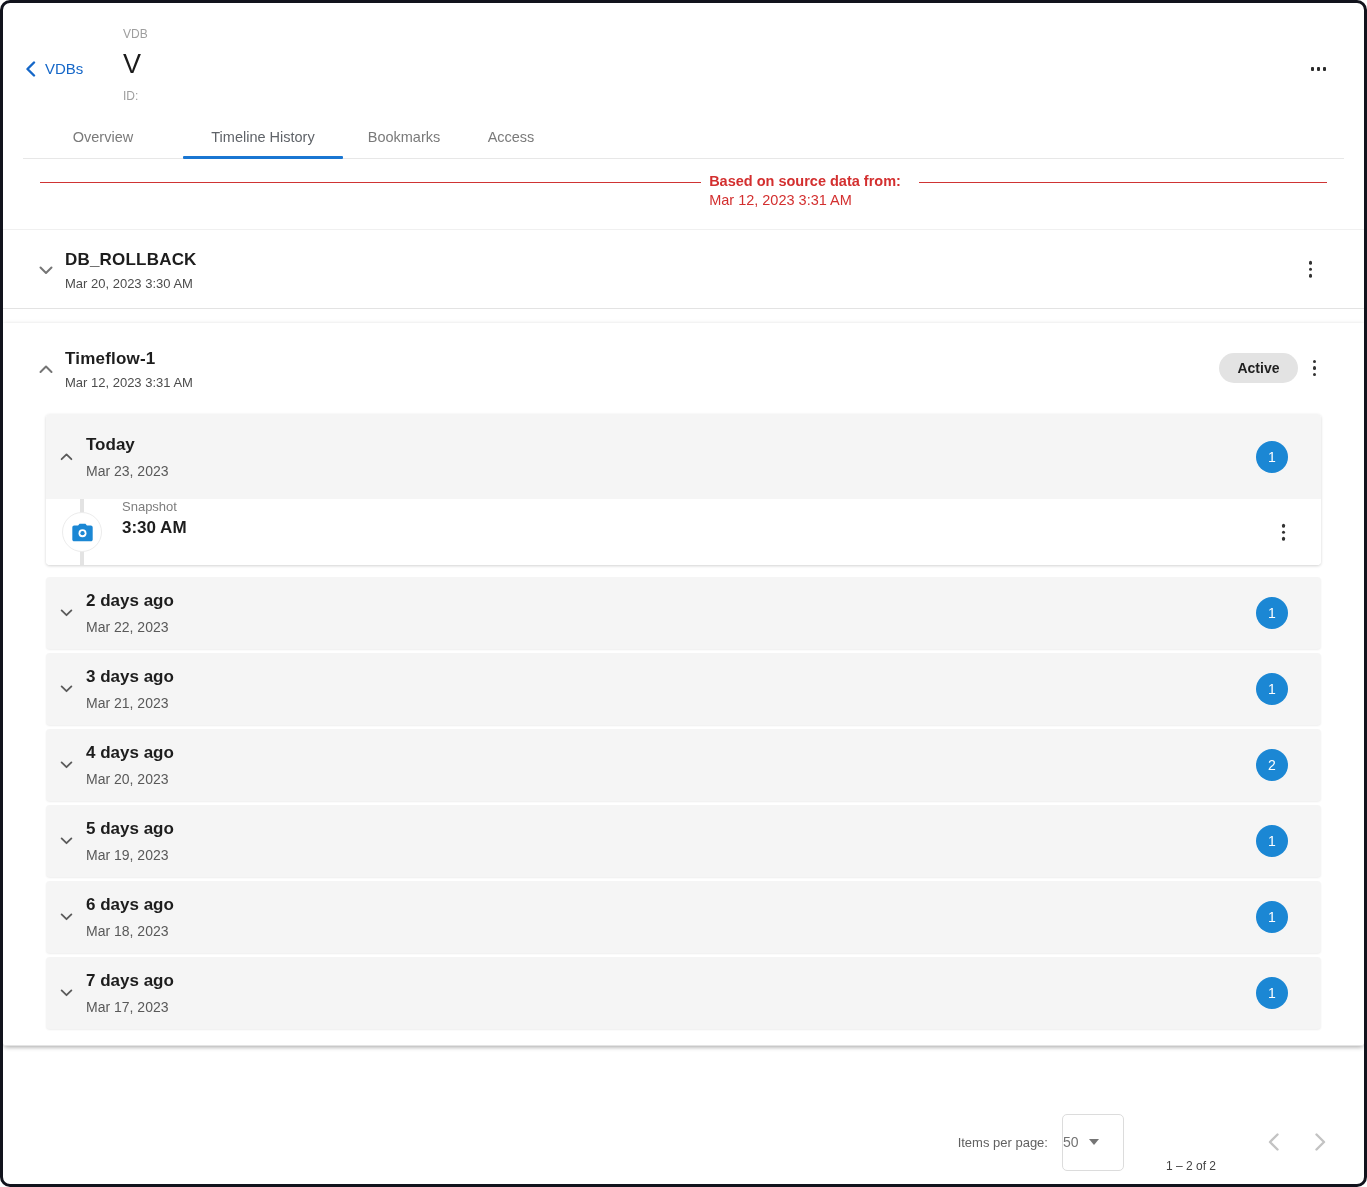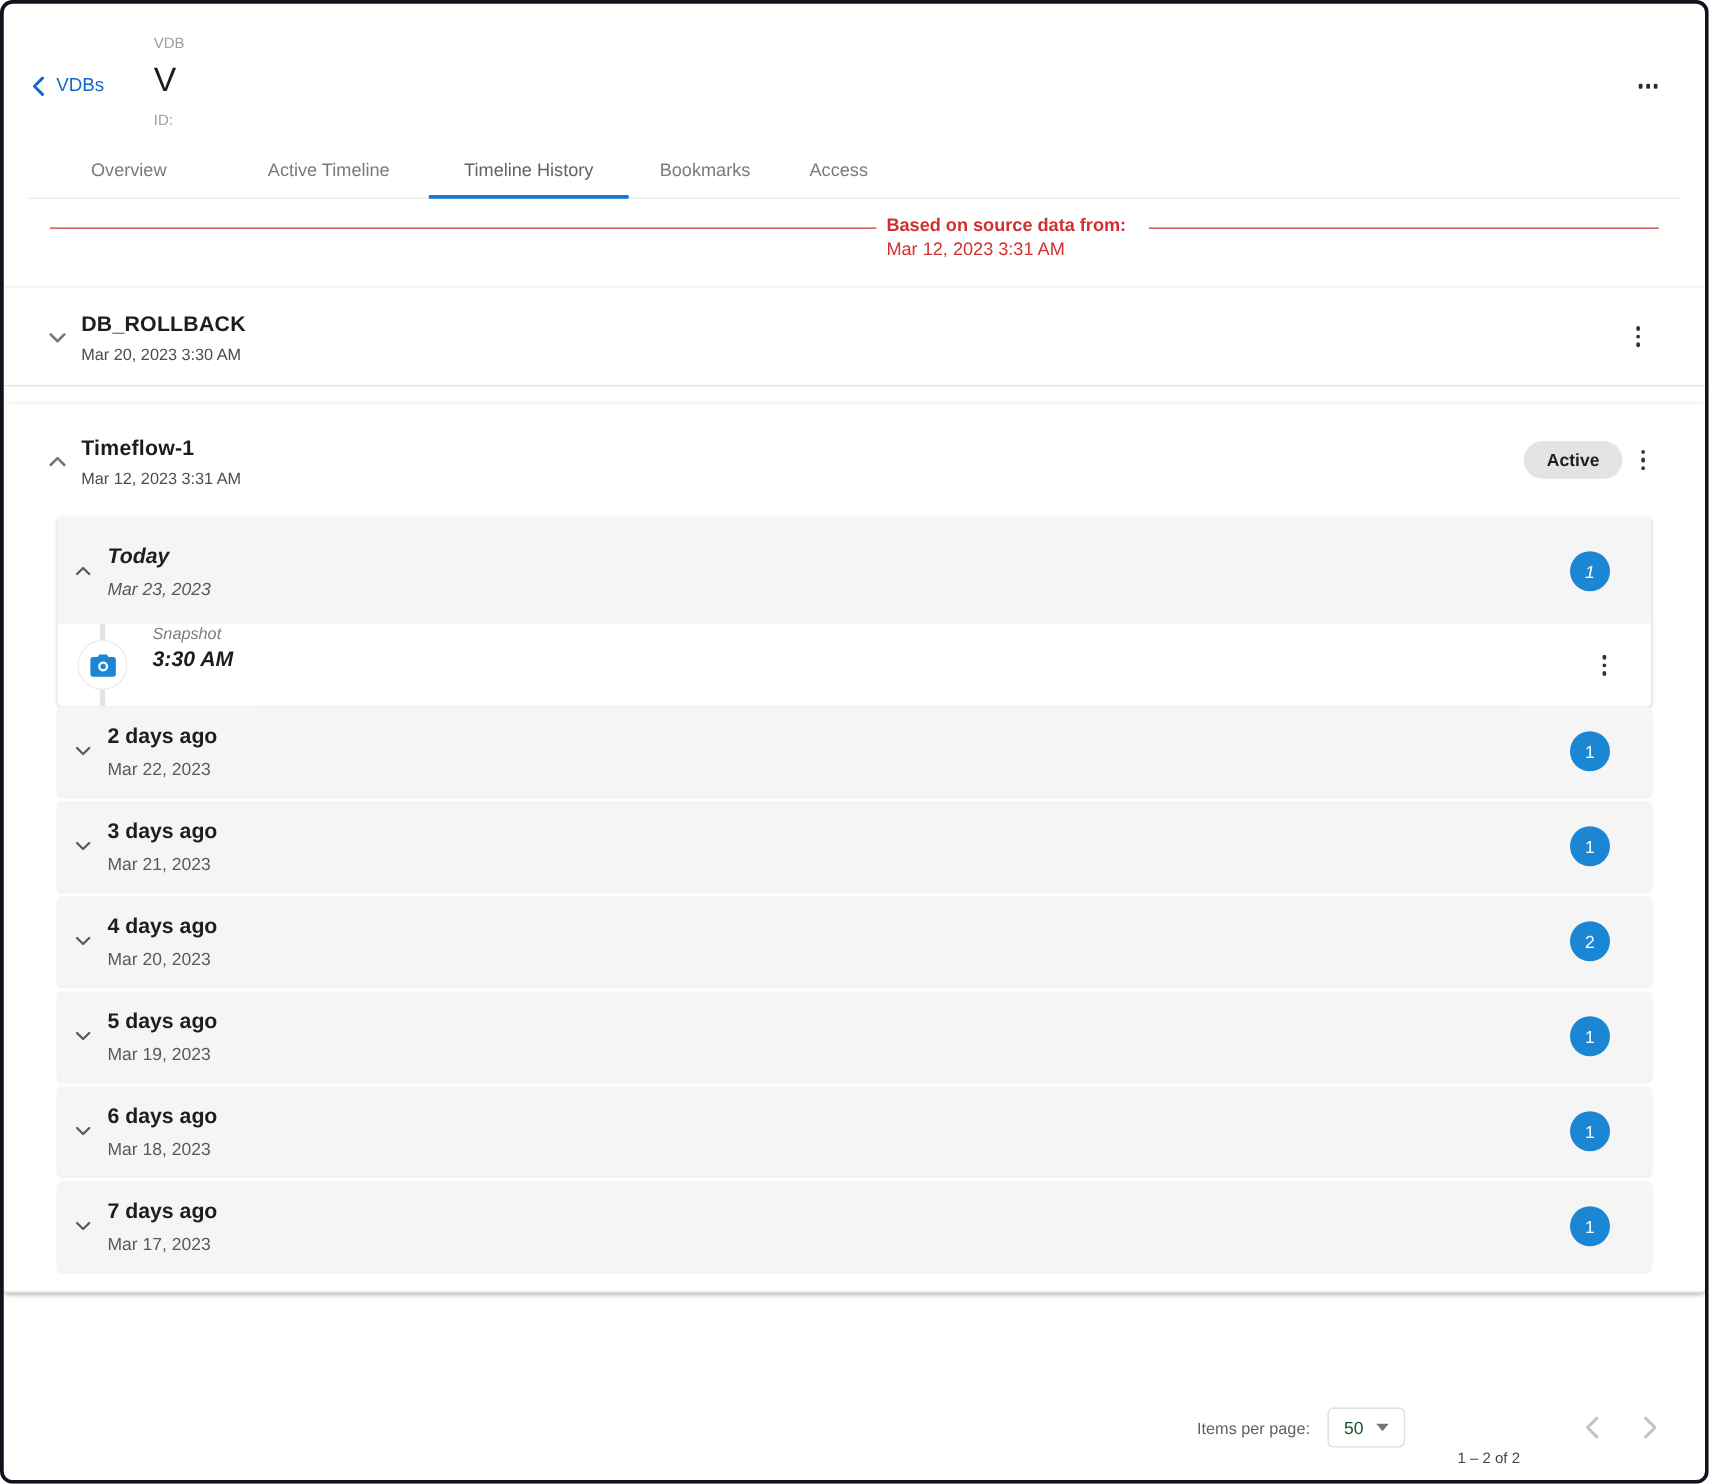--- a/index.html
+++ b/index.html
@@ -87,23 +87,22 @@
     background:#e3e3e3; color:#1f1f1f; font-weight:bold; font-size:14px;
     padding:7px 18px; border-radius:16px;
   }
   .kebab2 { cursor:pointer; padding:4px; display:flex; flex-direction:column; gap:3px; align-items:center; }
   .kebab2 i { width:3.5px; height:3.5px; background:#333; border-radius:50%; display:block; }
 
   
   .groups { padding:2px 43px 0; }
 
   .group-card {
-    border-radius:4px; overflow:hidden; 
+    border-radius:4px; overflow:hidden; margin-bottom:12px;
     box-shadow:0 1px 3px rgba(0,0,0,.18);
-    font-style:italic;
   }
   .group-head {
     position:relative; background:#f5f5f5; height:85px;
     display:flex; align-items:center; padding-left:13px;
   }
   .gh-titles { margin-left:13px; }
   .gh-title { font-size:17px; font-weight:bold; color:#1d1d1d; }
   .gh-date  { font-size:14px; color:#595959; margin-top:8px; }
   .count-badge {
     position:absolute; right:33px; top:50%; transform:translateY(-50%);
@@ -134,24 +133,24 @@
   .group-row:last-child { margin-bottom:0; }
 
   
   .pagination {
     position:absolute; left:0; right:0; bottom:14px; height:56px;
     display:flex; align-items:center; justify-content:flex-end;
     padding-right:32px;
   }
   .ipp-label { font-size:13px; color:#616161; }
   .page-size-select {
-    margin-left:14px; width:62px; height:32px;
+    margin-left:14px; width:62px; height:57px;
     border:1px solid #dcdcdc; border-radius:5px;
-    display:flex; align-items:center; justify-content:center; gap:10px;
-    font-size:14px; color:#14532d; cursor:pointer; background:#fff;
+    display:flex; align-items:center; gap:10px;
+    font-size:14px; color:#737373; cursor:pointer; background:#fff;
   }
   .page-size-select .tri {
     width:0; height:0; border-left:5px solid transparent; border-right:5px solid transparent;
     border-top:6px solid #757575;
   }
   .range-label { margin-left:42px; font-size:12px; color:#424242;margin-top:48px; }
   .page-btn { margin-left:46px; cursor:default; padding:6px; display:flex; align-items:center; }
   .page-btn.next { margin-left:24px; }
 </style>
 </head>
@@ -174,23 +173,20 @@
     <div class="more-btn" aria-label="more">
       <i></i>
         <i></i>
         <i></i>
     </div>
   </div>
 
   <div class="tabs">
     <div class="tab w160">
         <span>Overview</span>
-      </div>
-    <div class="tab w160">
-        <span>Active Timeline</span>
       </div>
     <div class="tab w160 active">
         <span>Timeline History</span>
         <div class="ink"></div>
       </div>
     <div class="tab w122">
         <span>Bookmarks</span>
       </div>
     <div class="tab w92">
         <span>Access</span>

